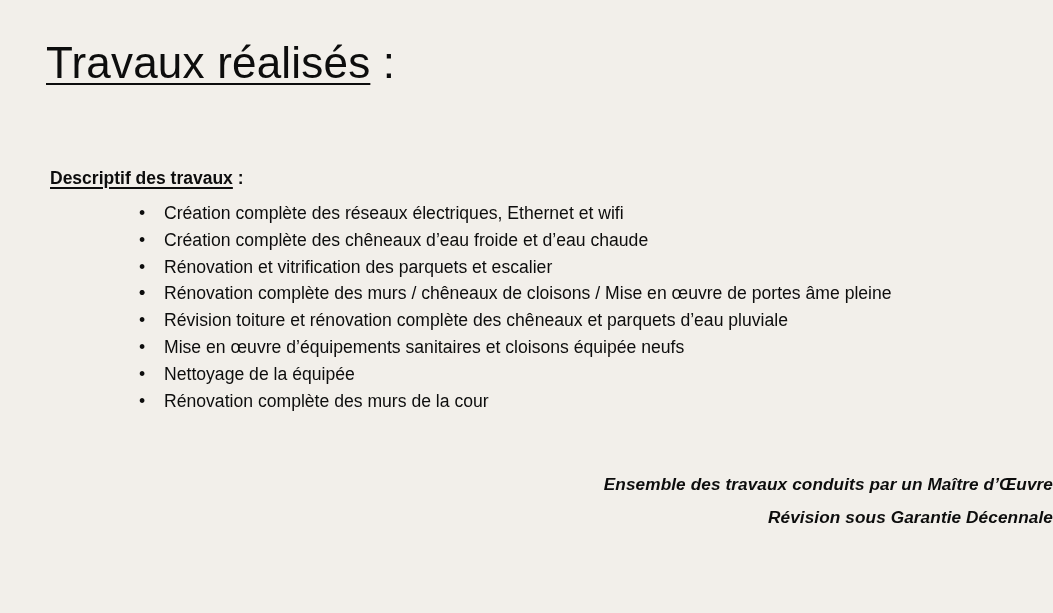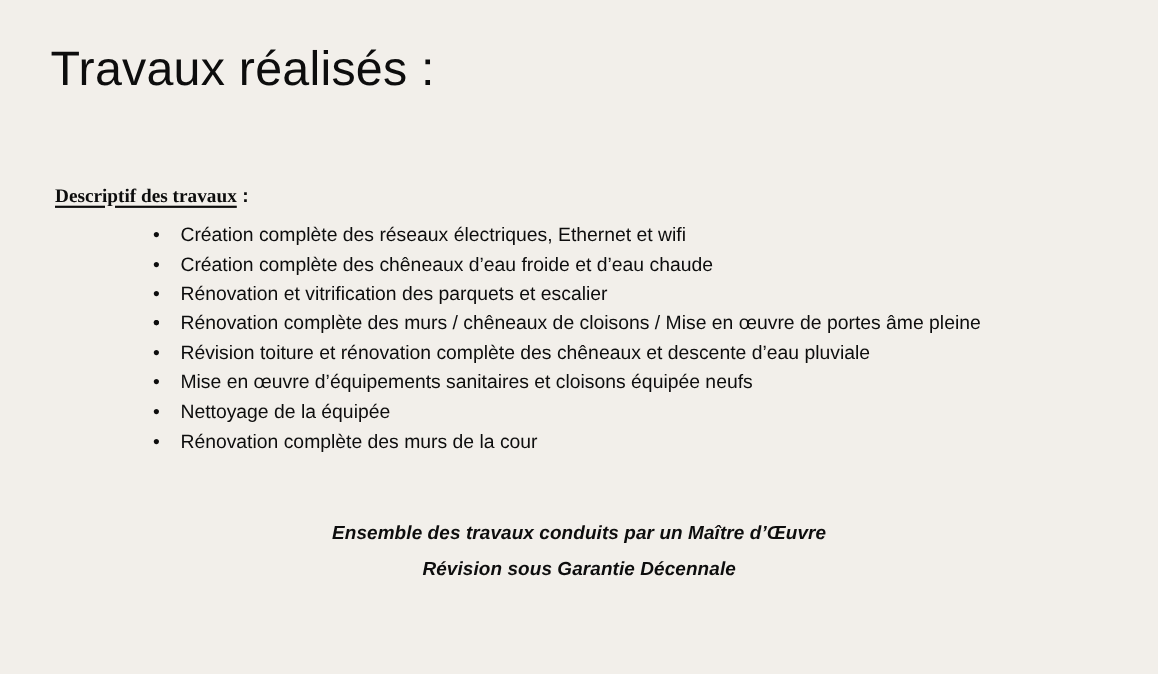--- a/index.html
+++ b/index.html
@@ -24,37 +24,37 @@
     position: absolute;
     left: 46px;
     top: 38px;
     font-size: 44px;
     font-weight: 400;
     letter-spacing: 0.2px;
     color: #0d0d0d;
     white-space: nowrap;
   }
   .slide-title .underlined {
+    text-decoration: underline;
     text-underline-offset: 5px;
     text-decoration-thickness: 2px;
   }
   .section-label {
     position: absolute;
     left: 50px;
     top: 168px;
     font-size: 17.5px;
     font-weight: 700;
     color: #0d0d0d;
     white-space: nowrap;
   }
   .section-label .underlined {
     text-decoration: underline;
     text-underline-offset: 3px;
     text-decoration-thickness: 1.6px;
-    font-family: Liberation Serif, serif;
   }
   .bullet-list {
     position: absolute;
     left: 133px;
     top: 200px;
     width: 900px;
     margin: 0;
     padding: 0;
     list-style: none;
   }
@@ -73,21 +73,21 @@
     top: 0;
     font-size: 17.6px;
     line-height: 26.8px;
     color: #0d0d0d;
   }
   .closing {
     position: absolute;
     left: 0;
     top: 468px;
     width: 1053px;
-    text-align: center;
+    text-align: right;
   }
   .closing-line {
     display: block;
     font-size: 17.2px;
     font-weight: 700;
     font-style: italic;
     line-height: 33px;
     color: #0d0d0d;
     letter-spacing: 0.1px;
   }
@@ -126,21 +126,21 @@
       <span class="dot">•</span>
     </div>
 
     <div class="bullet-item">
       <span class="dot">•</span>
       <span>Rénovation complète des murs / chêneaux de cloisons / Mise en œuvre de portes âme pleine</span>
     </div>
 
     <div class="bullet-item">
       <span class="dot">•</span>
-      <span>Révision toiture et rénovation complète des chêneaux et descente d’eau pluviale</span>
+      <span>Révision toiture et rénovation complète des chêneaux et parquets d’eau pluviale</span>
     </div>
 
     <div class="bullet-item">
       <span class="dot">•</span>
       <span>Mise en œuvre d’équipements sanitaires et cloisons équipée neufs</span>
     </div>
 
     <div class="bullet-item">
       <span class="dot">•</span>
       <span>Nettoyage de la équipée</span>

